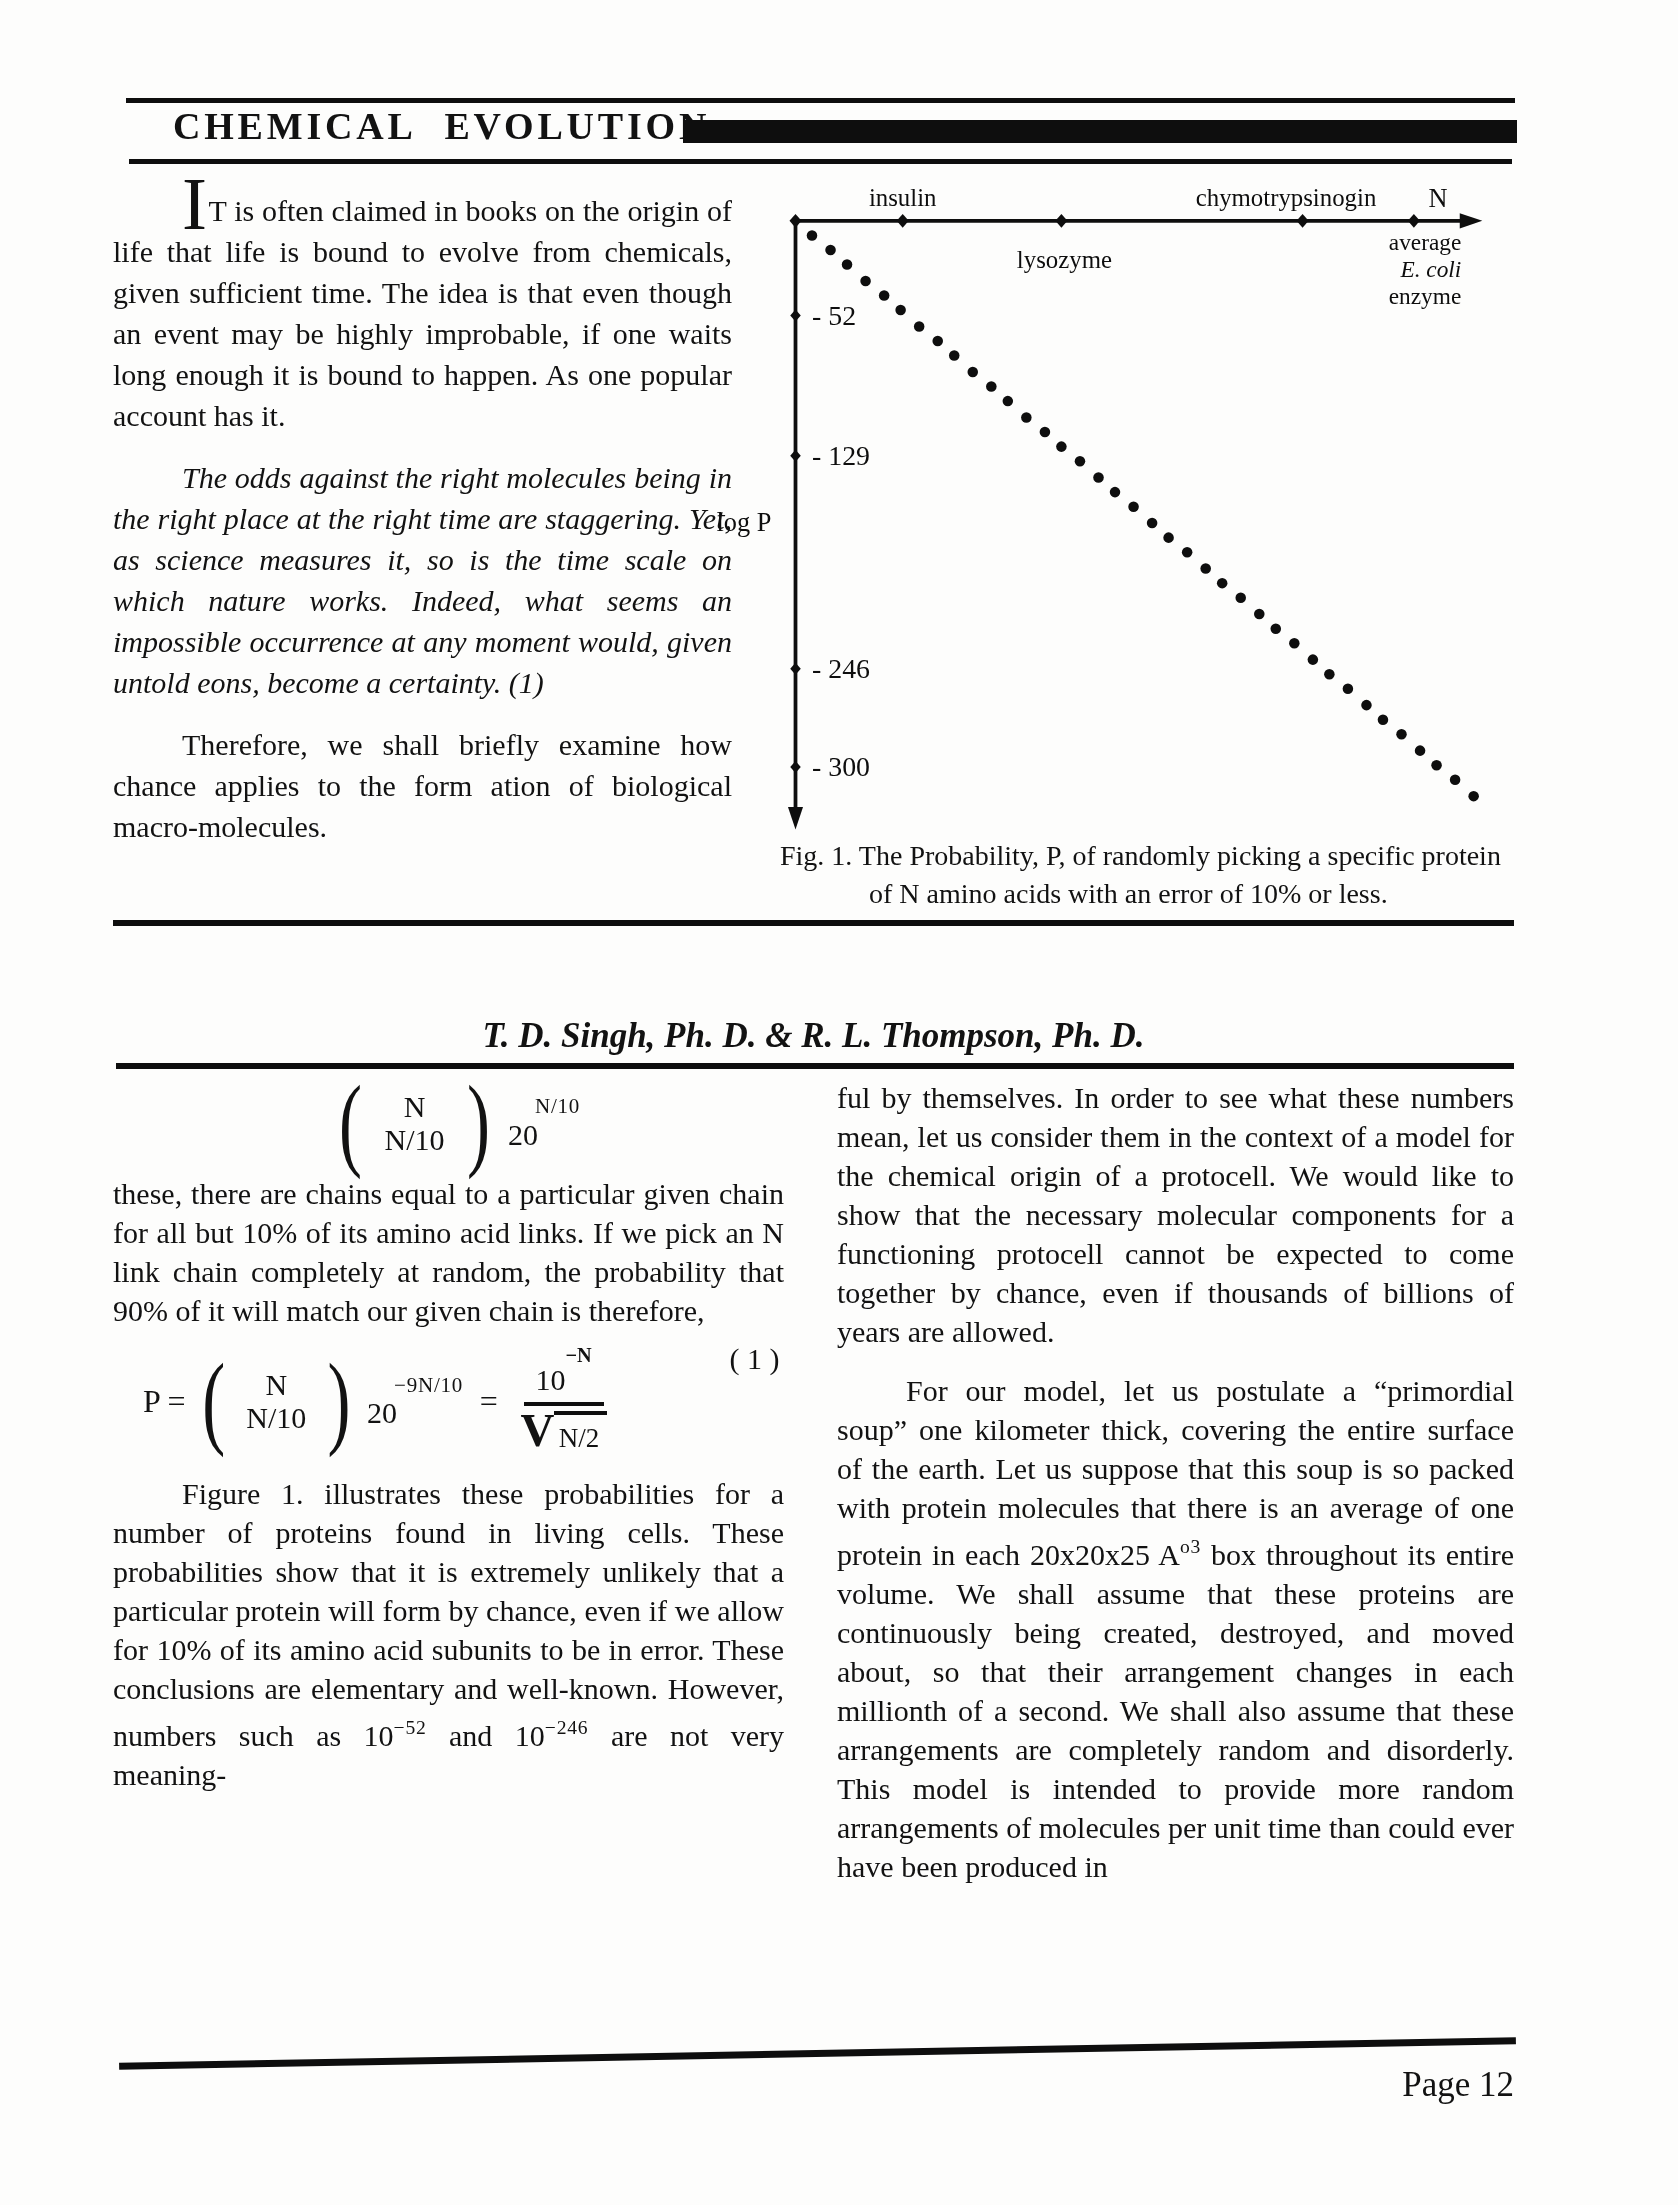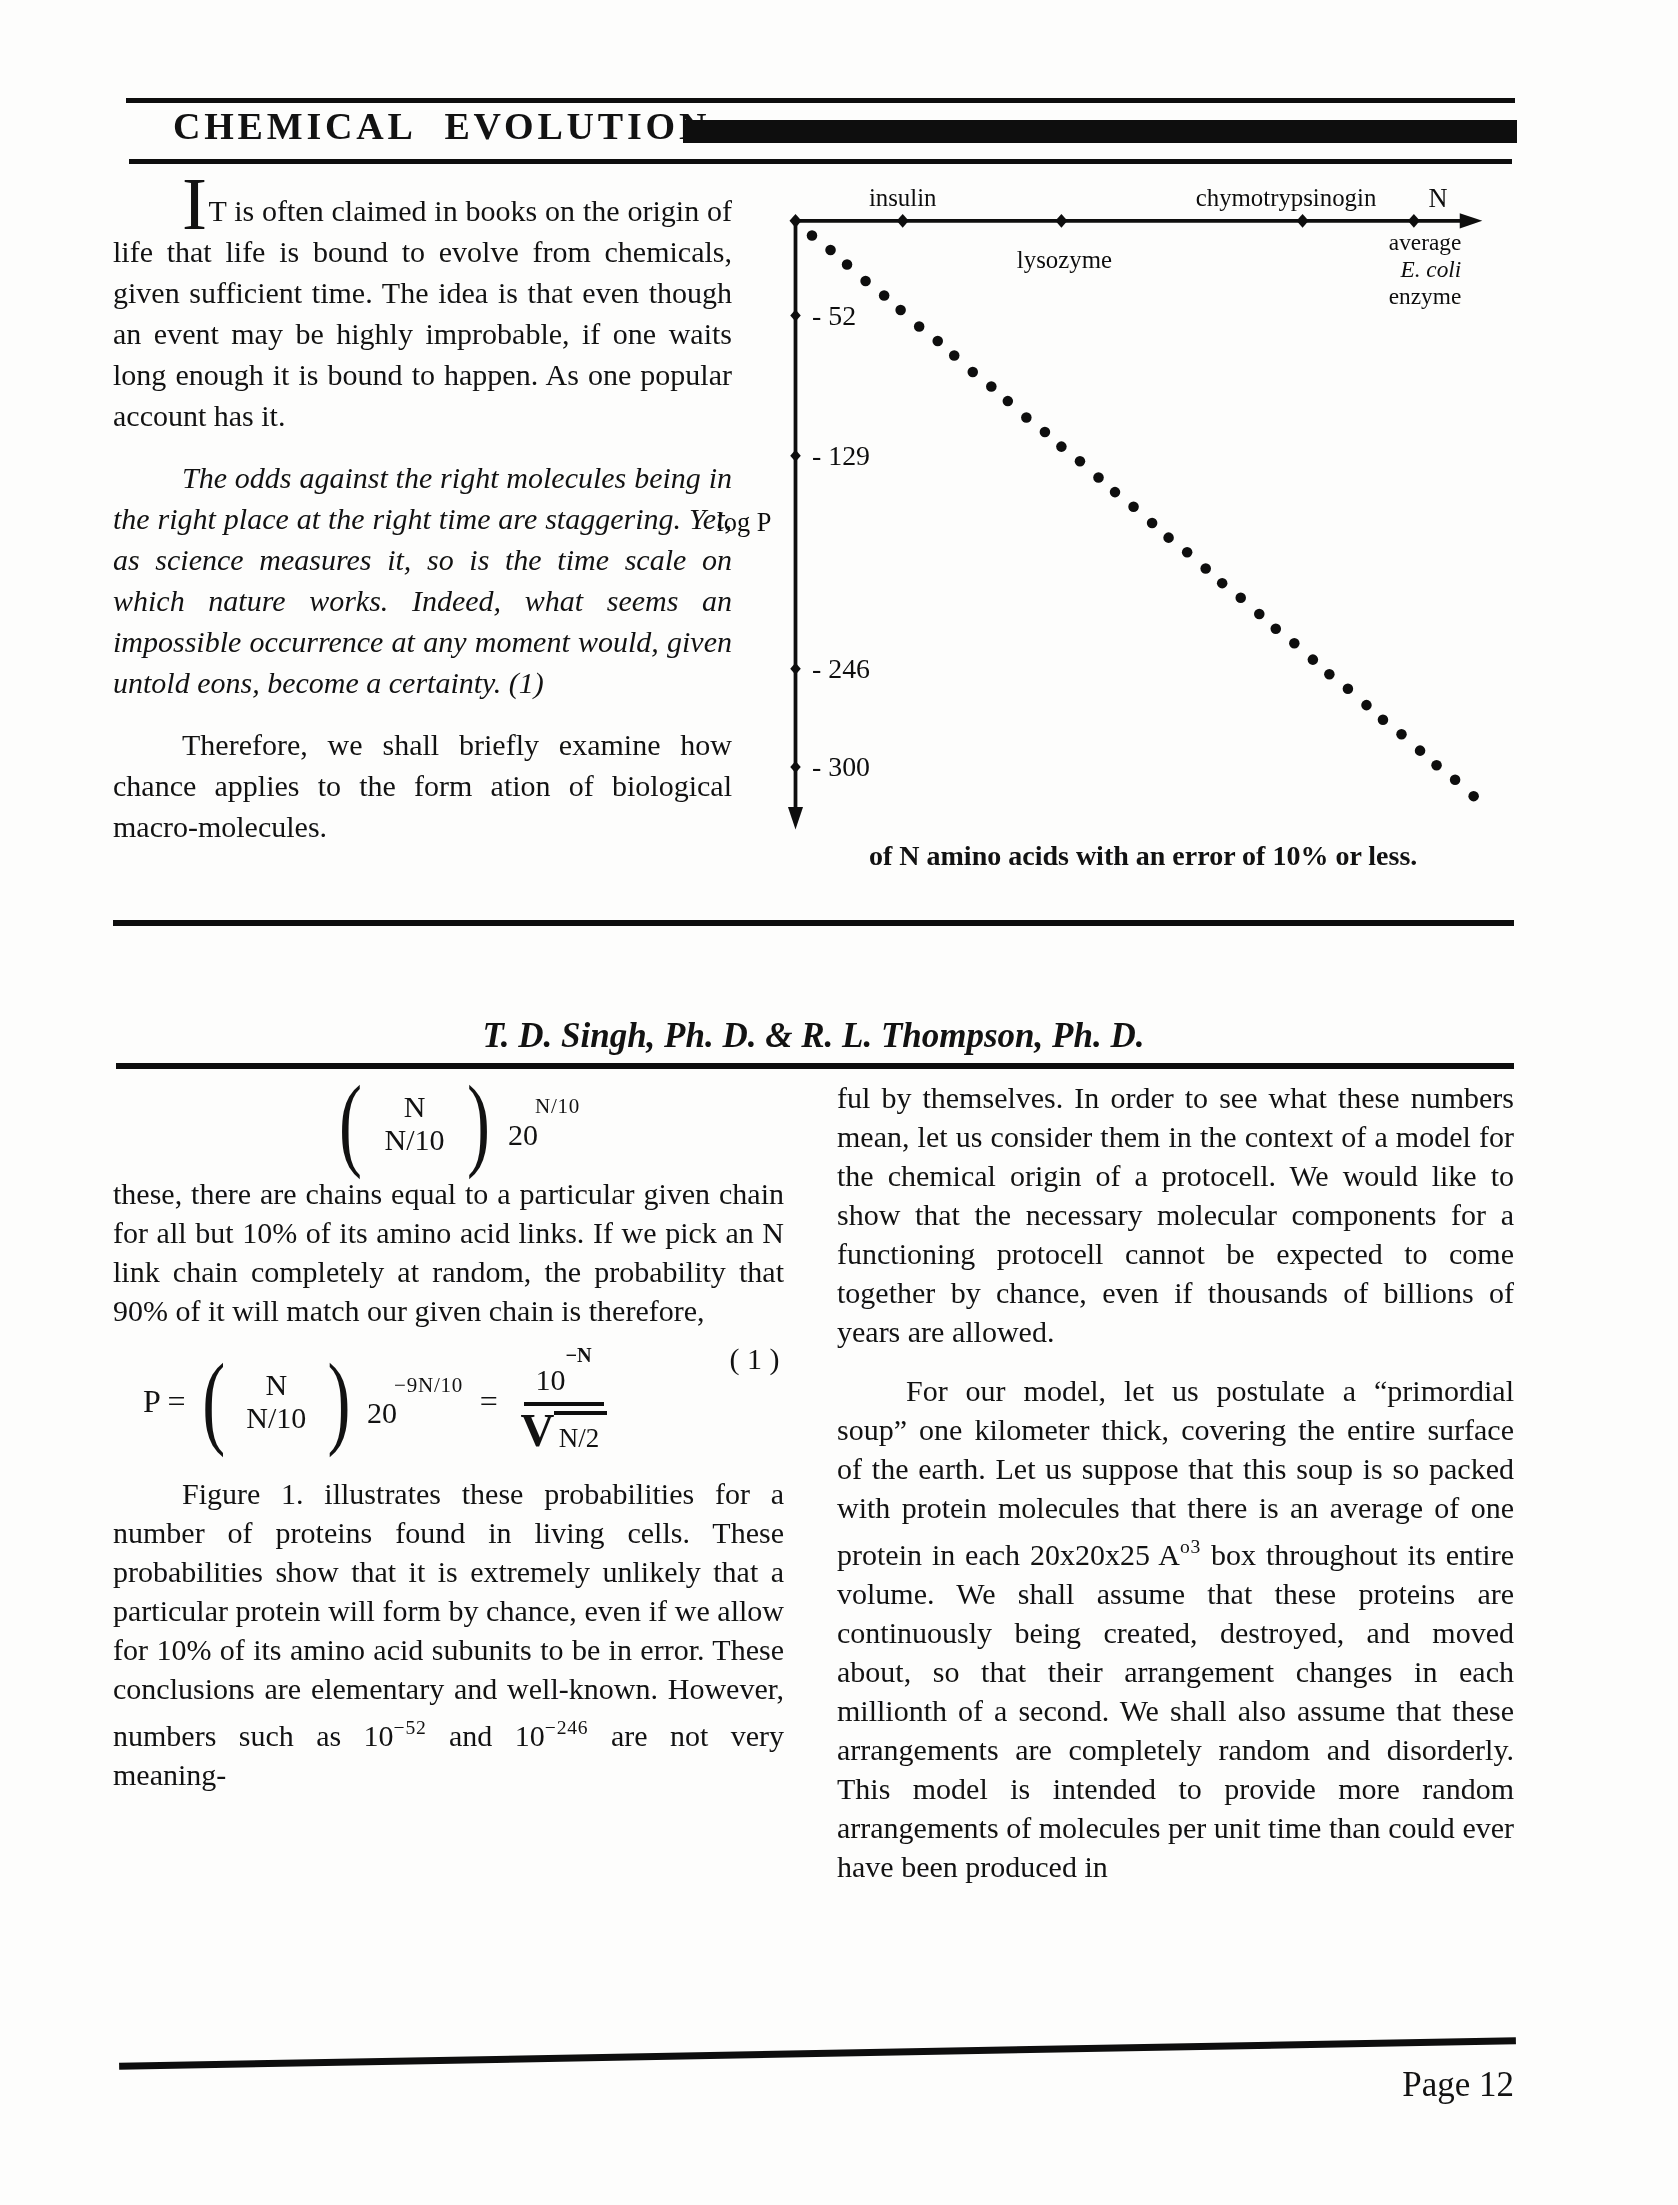--- a/index.html
+++ b/index.html
@@ -13,21 +13,21 @@
   .para{margin:0;}
   .para + .para{margin-top:21px;}
   .indent{text-indent:69px;}
   .italic{font-style:italic;}
   .dropcap{font-size:75px;line-height:0;vertical-align:-7.5px;padding-right:1.5px;}
   .sup{font-size:19.6px;vertical-align:12px;letter-spacing:0.8px;}
   
   #fig{position:absolute;left:715px;top:181px;}
   #fig text{font-family:"Liberation Serif","DejaVu Serif",serif;fill:#0e0e0e;}
   .caption{position:absolute;left:780px;top:837px;width:753px;font-size:28px;line-height:38px;}
-  .caption .cap2{margin-left:89px;font-weight:bold;}
+  .caption .cap2{margin-left:89px;}
   
   .article-title-wrap{position:absolute;left:113px;top:933px;width:1401px;display:flex;justify-content:center;}
   .article-title{font-size:71px;font-weight:bold;white-space:nowrap;transform:scaleX(0.80);
         transform-origin:center;letter-spacing:0.8px;}
   .authors{position:absolute;left:113px;top:1016px;width:1401px;text-align:center;
         font-size:35px;font-weight:bold;font-style:italic;}
   
   .col{position:absolute;top:1078px;font-size:30px;line-height:39px;text-align:justify;}
   .col-left{left:113px;width:671px;}
   .col-right{left:837px;width:677px;}
@@ -131,20 +131,21 @@
       <circle cx="841.32" cy="674.9399999999999" r="7" fill="#0e0e0e"></circle>
       <circle cx="865.98" cy="696.72" r="7" fill="#0e0e0e"></circle>
       <circle cx="887.9000000000001" cy="716.0799999999999" r="7" fill="#0e0e0e"></circle>
       <circle cx="912.5600000000001" cy="735.4399999999999" r="7" fill="#0e0e0e"></circle>
       <circle cx="937.22" cy="757.22" r="7" fill="#0e0e0e"></circle>
       <circle cx="959.1400000000001" cy="776.5799999999999" r="7" fill="#0e0e0e"></circle>
       <circle cx="983.8000000000001" cy="795.9399999999999" r="7" fill="#0e0e0e"></circle>
       <circle cx="1008.46" cy="817.72" r="7" fill="#0e0e0e"></circle>
     </svg>
   <div class="caption">
+    <div>Fig. 1. The Probability, P, of randomly picking a specific protein</div>
     <div class="cap2">of N amino acids with an error of 10% or less.</div>
   </div>
 
   <div class="rule" style="left:113px;top:920px;width:1401px;height:6px;"></div>
   <div class="authors">T. D. Singh, Ph. D. &amp; R. L. Thompson, Ph. D.</div>
   <div class="rule" style="left:116px;top:1063px;width:1398px;height:6px;"></div>
 
   <div class="col col-left">
 
     <div class="formula">

